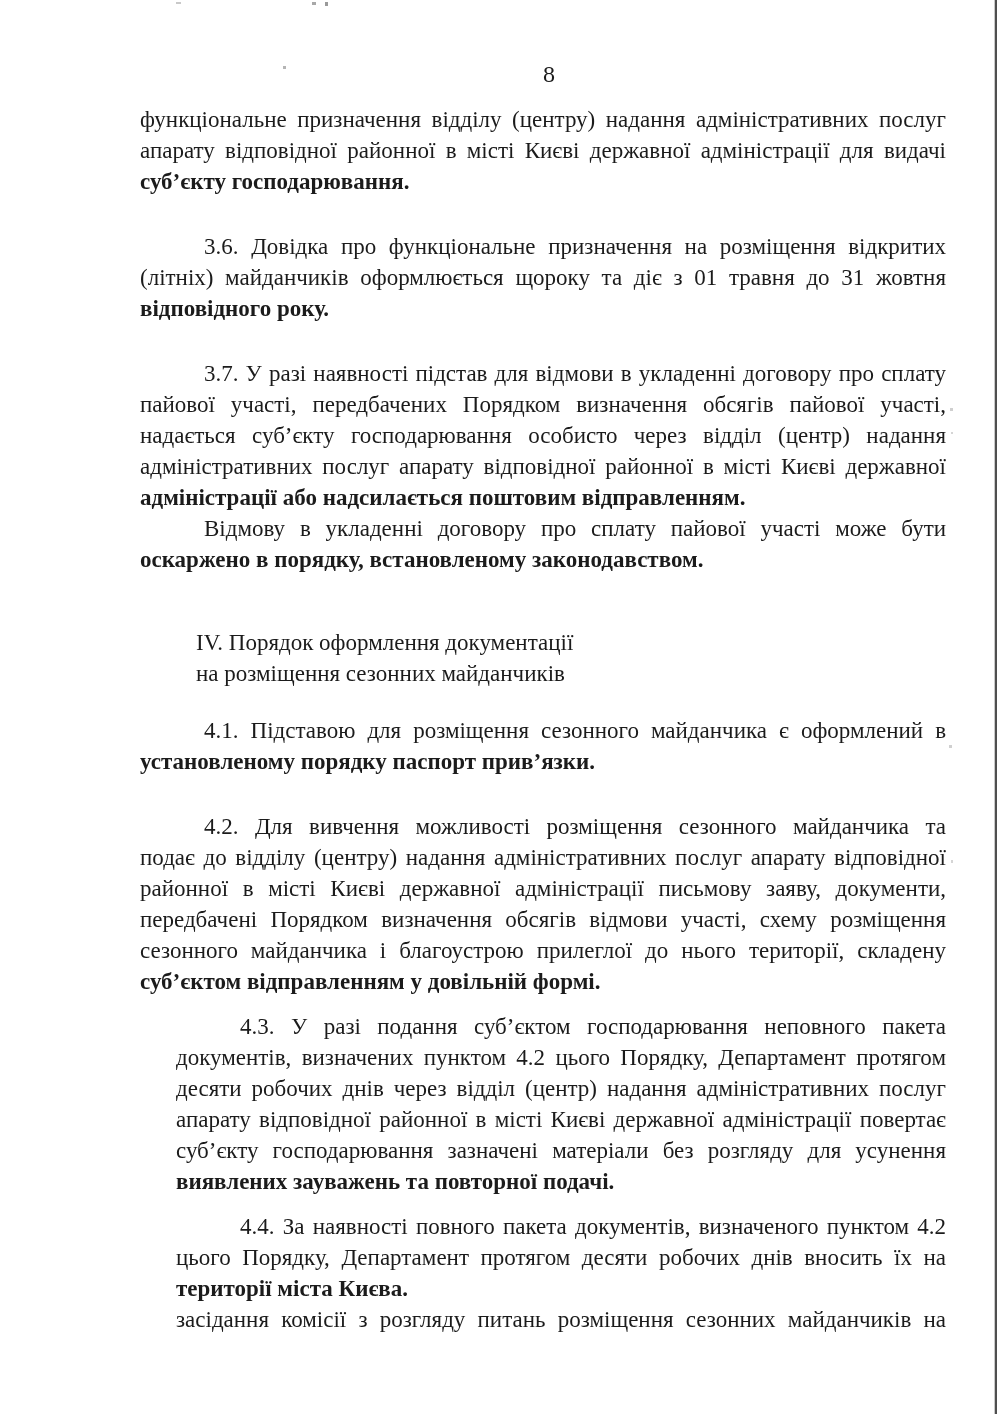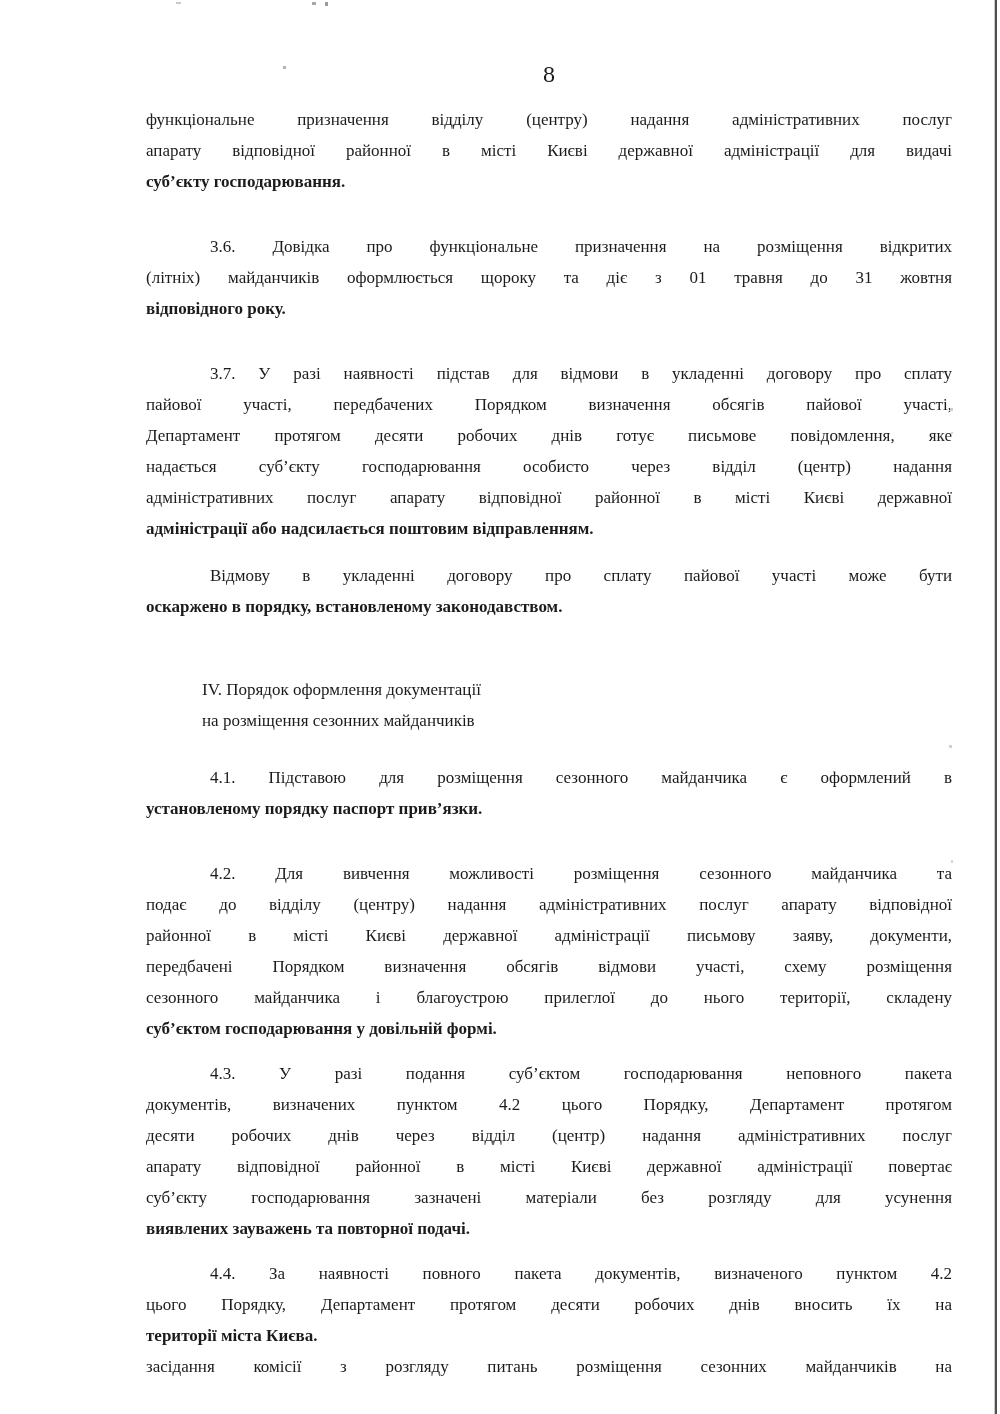--- a/index.html
+++ b/index.html
@@ -15,30 +15,30 @@
   .page-number {
     position: absolute;
     top: 60px;
     left: 549px;
     transform: translateX(-50%);
     font-size: 24px;
     line-height: 28px;
   }
   .doc-body {
     position: absolute;
-    left: 146px;
+    left: 140px;
     top: 104px;
     width: 806px;
-    font-size: 17px;
+    font-size: 23px;
   }
   .block { margin: 0; padding: 0; }
   .gap-first  { margin-top: 0; }
   .gap-normal { margin-top: 34px; }
-  .gap-tight  { margin-top: 14px; }
-  .gap-none   { margin-top: 16px; }
+  .gap-tight  { margin-top: 14px; margin-left: 36px; }
+  .gap-none   { margin-top: 0; }
   .gap-large  { margin-top: 52px; }
   .gap-medium { margin-top: 26px; }
   .line {
     line-height: 31px;
     min-height: 31px;
   }
   .line.just {
     text-align: justify;
     text-align-last: justify;
   }
@@ -71,21 +71,20 @@
         <div class="line left">суб’єкту господарювання.</div>
       </div>
       <div class="block gap-normal">
         <div class="line just indent">3.6. Довідка про функціональне призначення на розміщення відкритих</div>
         <div class="line just">(літніх) майданчиків оформлюється щороку та діє з 01 травня до 31 жовтня</div>
         <div class="line left">відповідного року.</div>
       </div>
       <div class="block gap-normal">
         <div class="line just indent">3.7. У разі наявності підстав для відмови в укладенні договору про сплату</div>
         <div class="line just">пайової участі, передбачених Порядком визначення обсягів пайової участі,</div>
-        <div class="line just">Департамент протягом десяти робочих днів готує письмове повідомлення, яке</div>
         <div class="line just">надається суб’єкту господарювання особисто через відділ (центр) надання</div>
         <div class="line just">адміністративних послуг апарату відповідної районної в місті Києві державної</div>
         <div class="line left">адміністрації або надсилається поштовим  відправленням.</div>
       </div>
       <div class="block gap-none">
         <div class="line just indent">Відмову в укладенні договору про сплату пайової участі може бути</div>
         <div class="line left">оскаржено в порядку, встановленому законодавством.</div>
       </div>
       <div class="block gap-large">
         <div class="line center">IV. Порядок оформлення документації</div>
@@ -94,21 +93,21 @@
       <div class="block gap-medium">
         <div class="line just indent">4.1. Підставою для розміщення сезонного майданчика є оформлений в</div>
         <div class="line left">установленому порядку паспорт прив’язки.</div>
       </div>
       <div class="block gap-normal">
         <div class="line just indent">4.2. Для вивчення можливості розміщення сезонного майданчика та</div>
         <div class="line just">подає до відділу (центру) надання адміністративних послуг апарату відповідної</div>
         <div class="line just">районної в місті Києві державної адміністрації письмову заяву, документи,</div>
         <div class="line just">передбачені Порядком визначення обсягів відмови участі, схему розміщення</div>
         <div class="line just">сезонного майданчика і благоустрою прилеглої до нього території, складену</div>
-        <div class="line left">суб’єктом господарювання у довільній формі.</div>
+        <div class="line left">суб’єктом відправленням у довільній формі.</div>
       </div>
       <div class="block gap-tight">
         <div class="line just indent">4.3. У разі подання суб’єктом господарювання неповного пакета</div>
         <div class="line just">документів, визначених пунктом 4.2 цього Порядку, Департамент протягом</div>
         <div class="line just">десяти робочих днів через відділ (центр) надання адміністративних послуг</div>
         <div class="line just">апарату відповідної районної в місті Києві державної адміністрації повертає</div>
         <div class="line just">суб’єкту господарювання зазначені матеріали без розгляду для усунення</div>
         <div class="line left">виявлених зауважень та повторної подачі.</div>
       </div>
       <div class="block gap-tight">

